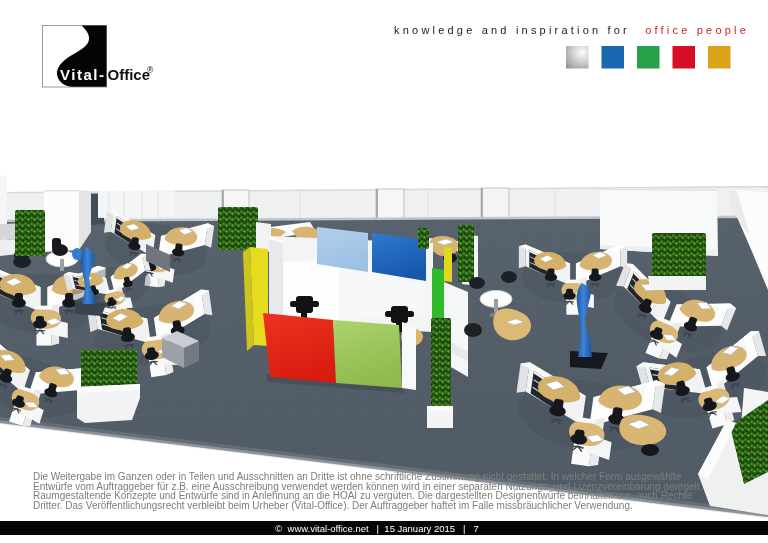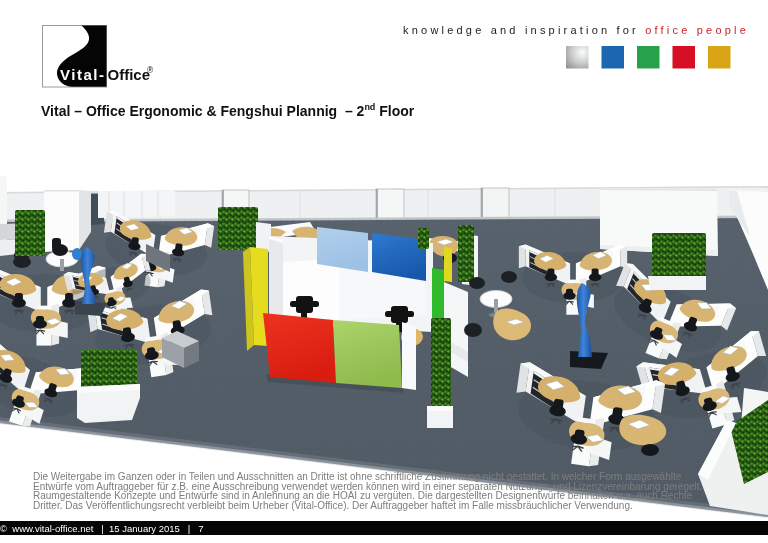--- a/index.html
+++ b/index.html
@@ -12,21 +12,21 @@
 <div class="page">
 
   <svg class="abs" style="left:42px;top:25px;" width="125" height="64" viewBox="0 0 125 64">
     <rect x="0.5" y="0.5" width="64" height="61.5" fill="#ffffff" stroke="#9a9a9a" stroke-width="1"></rect>
     <path d="M 39.4,0.5 C 45.5,6 49.5,12.5 45.5,18.5 C 41,25 31,28.5 24,34 C 17.5,39 13.5,45 15.5,51.5 C 17.3,57.5 23,61.5 30,61.7 L 64.5,61.7 L 64.5,0.5 Z" fill="#050505"></path>
     <text x="18" y="54.5" font-size="15" font-weight="700" letter-spacing="1.5" fill="#ffffff">Vital-</text>
     <text x="65.5" y="54.5" font-size="15" font-weight="700" fill="#111111">Office</text>
     <text x="105" y="48" font-size="8.5" fill="#111111">®</text>
   </svg>
 
-  <div class="abs" style="left:0;top:24px;width:749px;text-align:right;font-size:11px;font-weight:500;letter-spacing:3.2px;color:#1c1c1c;white-space:nowrap;">knowledge and inspiration for <span style="color:#cc2228;">office people</span></div>
+  <div class="abs" style="left:0;top:24px;width:749px;text-align:right;font-size:11px;font-weight:500;letter-spacing:3.2px;color:#1c1c1c;white-space:nowrap;">knowledge and inspiration for <span style="color:#cc2228;margin-left:9px;">office people</span></div>
 
   <svg class="abs" style="left:560px;top:45px;" width="180" height="26" viewBox="0 0 180 26">
     <defs>
       <radialGradient id="silver" cx="0.72" cy="0.28" r="0.95">
         <stop offset="0" stop-color="#fbfbfb"></stop>
           <stop offset="0.45" stop-color="#cfd1d2"></stop>
           <stop offset="1" stop-color="#909294"></stop>
       </radialGradient>
     </defs>
 
@@ -34,21 +34,20 @@
 
     <rect x="41.5" y="1" width="22.5" height="22.5" fill="#1a67b0"></rect>
 
     <rect x="77" y="1" width="22.5" height="22.5" fill="#27a24a"></rect>
 
     <rect x="112.5" y="1" width="22.5" height="22.5" fill="#d60f24"></rect>
 
     <rect x="148" y="1" width="22.5" height="22.5" fill="#d9a517"></rect>
   </svg>
 
-  <div class="abs" style="left:41px;top:102px;font-size:14px;font-weight:700;color:#111;">Vital – Office Ergonomic &amp; Fengshui Plannig&nbsp; – 2<sup style="font-size:9px;">nd</sup> Floor</div>
 
   <svg id="scene" class="abs" style="left:0;top:170px;" width="768" height="350" viewBox="0 170 768 350">
     <defs>
       <linearGradient id="floorg" x1="0" y1="0" x2="0.15" y2="1">
         <stop offset="0" stop-color="#59636d"></stop>
           <stop offset="0.6" stop-color="#535d67"></stop>
           <stop offset="1" stop-color="#515b65"></stop>
       </linearGradient>
       <linearGradient id="bluepillar" x1="0" y1="0" x2="1" y2="0">
         <stop offset="0" stop-color="#1c59a8"></stop>
@@ -398,15 +397,15 @@
 
   <div class="abs" style="left:33px;top:472px;font-size:10px;line-height:9.7px;color:#7d7d7d;white-space:nowrap;">
     Die Weitergabe im Ganzen oder in Teilen und Ausschnitten an Dritte ist ohne schriftliche Zustimmung nicht gestattet. In welcher Form ausgewählte<br>
     Entwürfe vom Auftraggeber für z.B. eine Ausschreibung verwendet werden können wird in einer separaten Nutzungs- und Lizenzvereinbarung geregelt.<br>
     Raumgestaltende Konzepte und Entwürfe sind in Anlehnung an die HOAI zu vergüten. Die dargestellten Designentwürfe beinhalten u.a. auch Rechte<br>
     Dritter. Das Veröffentlichungsrecht verbleibt beim Urheber (Vital-Office). Der Auftraggeber haftet im Falle missbräuchlicher Verwendung.
   </div>
 
   <div class="abs" style="left:0;top:521px;width:768px;height:14px;background:#050505;"></div>
 
-  <div class="abs" style="left:0;top:522.5px;width:754px;text-align:left;font-size:9.5px;color:#fff;">©&nbsp;&nbsp;www.vital-office.net&nbsp;&nbsp; |&nbsp; 15 January 2015&nbsp;&nbsp; |&nbsp;&nbsp; 7</div>
+  <div class="abs" style="left:0;top:522.5px;width:754px;text-align:center;font-size:9.5px;color:#fff;">©&nbsp;&nbsp;www.vital-office.net&nbsp;&nbsp; |&nbsp; 15 January 2015&nbsp;&nbsp; |&nbsp;&nbsp; 7</div>
 
 </div>
 
 </body></html>

